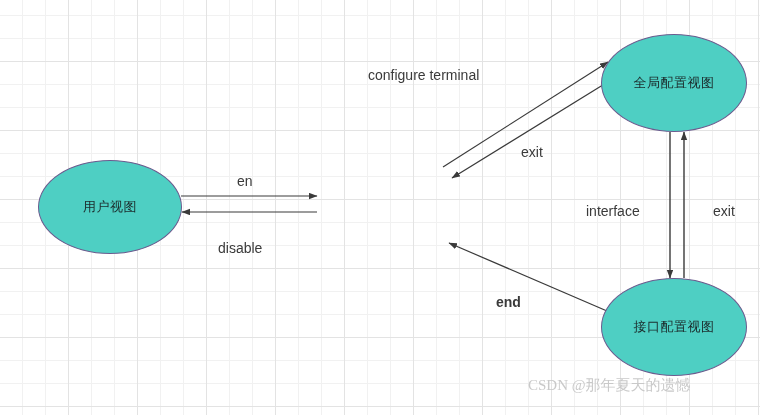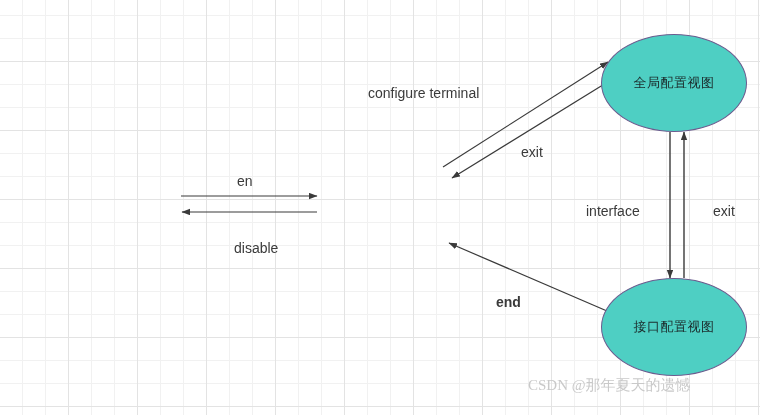--- a/index.html
+++ b/index.html
@@ -90,35 +90,38 @@
 
     <line x1="619" y1="75" x2="452" y2="178" stroke="#3a3a3a" stroke-width="1.2" marker-end="url(#arrowhead)"></line>
 
     <line x1="670" y1="132" x2="670" y2="278" stroke="#3a3a3a" stroke-width="1.4" marker-end="url(#arrowhead)"></line>
 
     <line x1="684" y1="278" x2="684" y2="132" stroke="#3a3a3a" stroke-width="1.4" marker-end="url(#arrowhead)"></line>
 
     <line x1="607" y1="311" x2="449" y2="243" stroke="#3a3a3a" stroke-width="1.2" marker-end="url(#arrowhead)"></line>
   </svg>
 
+  <div class="node" style="left:38px; top:160px; width:144px; height:94px;">
+    <span class="node-label">用户视图</span>
+  </div>
 
 
   <div class="node" style="left:601px; top:278px; width:146px; height:98px;">
     <span class="node-label">接口配置视图</span>
   </div>
 
   <div class="node" style="left:601px; top:34px; width:146px; height:98px;">
     <span class="node-label">全局配置视图</span>
   </div>
 
   <span class="edge-label" style="left:237px; top:173px;">en</span>
 
-  <span class="edge-label" style="left:218px; top:240px;margin-left:16px;">disable</span>
+  <span class="edge-label" style="left:218px; top:240px;">disable</span>
 
-  <span class="edge-label" style="left:368px; top:85px;">configure terminal</span>
+  <span class="edge-label" style="left:368px; top:67px;">configure terminal</span>
 
   <span class="edge-label" style="left:521px; top:144px;">exit</span>
 
   <span class="edge-label" style="left:586px; top:203px;text-align:center;">interface</span>
 
   <span class="edge-label" style="left:713px; top:203px;">exit</span>
 
   <span class="edge-label" style="left:496px; top:294px;font-weight:bold;">end</span>
 
   <span class="watermark" style="left:528px; top:376px;font-family:Liberation Serif, serif;">CSDN @那年夏天的遗憾</span>

